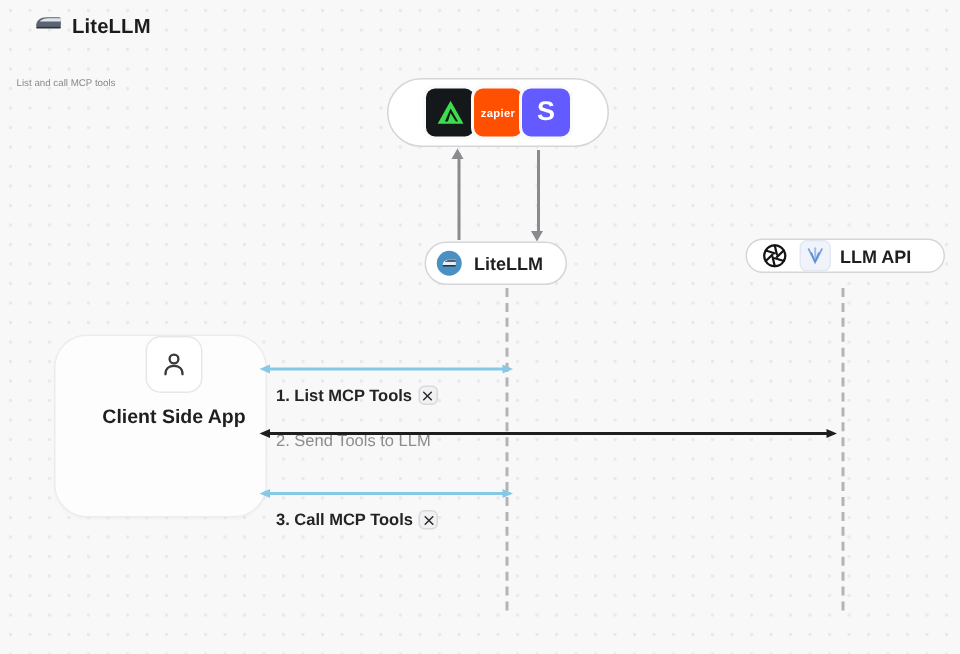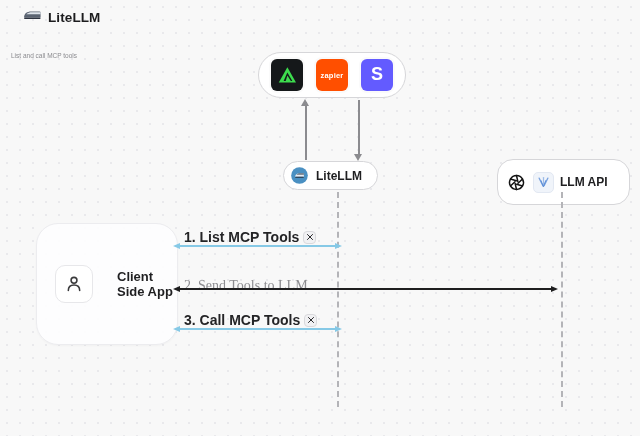--- a/index.html
+++ b/index.html
@@ -15,51 +15,51 @@
     background-position:6px 6px;
   }
   
   .brand{position:absolute;left:22px;top:8px;display:flex;align-items:center;gap:6px;}
   .brand .txt{font-size:13.5px;font-weight:700;color:#1c1c1e;letter-spacing:.1px;}
   .title{position:absolute;left:10px;top:30px;font-size:17px;font-weight:800;color:#0f0f10;letter-spacing:-.2px;}
   .subtitle{position:absolute;left:11px;top:52px;font-size:6.5px;color:#8a8a8e;}
   
   .mcp-label{position:absolute;left:258px;top:37px;width:148px;text-align:center;font-size:11px;font-weight:600;color:#1f1f21;}
   .pill{background:#fff;border:1.5px solid #d6d6d9;border-radius:26px;display:flex;align-items:center;box-sizing:border-box;}
-  .mcp-pill{position:absolute;left:258px;top:52px;width:148px;height:46px;justify-content:center;gap:13px;}
+  .mcp-pill{position:absolute;left:258px;top:52px;width:148px;height:46px;justify-content:center;gap:0;}
   .tool-sq{width:32px;height:32px;border-radius:6px;display:flex;align-items:center;justify-content:center;box-shadow:0 0 0 2px #fafafa;}
   .tool-sq.black{background:#15181a;}
   .tool-sq.orange{background:#ff4f00;}
   .tool-sq.purple{background:#635bff;}
   .zapier-txt{color:#fff;font-size:7.5px;font-weight:800;letter-spacing:.2px;}
   .stripe-txt{color:#fff;font-size:18px;font-weight:800;margin-top:-1px;}
   
   .vline{position:absolute;width:1.5px;background:#8b8b8f;}
   .vhead{position:absolute;width:0;height:0;}
   .vhead.up{border-left:4.5px solid transparent;border-right:4.5px solid transparent;border-bottom:7px solid #8b8b8f;}
   .vhead.down{border-left:4.5px solid transparent;border-right:4.5px solid transparent;border-top:7px solid #8b8b8f;}
   
   .litellm-pill{position:absolute;left:283px;top:161px;width:95px;height:29px;border-radius:15px;padding-left:6px;gap:7px;}
   .node-label{font-size:12px;font-weight:600;color:#1f1f21;}
-  .llmapi-pill{position:absolute;left:497px;top:159px;width:133px;height:46px;border-radius:16px;padding-left:8px;gap:6px;}
+  .llmapi-pill{position:absolute;left:497px;top:159px;width:133px;height:23px;border-radius:16px;padding-left:8px;gap:6px;}
   .mini-ic{width:21px;height:21px;border-radius:5px;display:flex;align-items:center;justify-content:center;}
   .mini-ic.soft{background:#f0f4fa;border:1px solid #e2e8f2;box-sizing:border-box;}
   
   .lifeline{position:absolute;width:0;border-left:2px dashed #b4b4b8;}
   
   .client-box{
     position:absolute;left:36px;top:223px;width:142px;height:122px;
     background:rgba(253,253,254,.92);border:1px solid #ececef;border-radius:22px;
     box-shadow:0 1px 2px rgba(0,0,0,.03);
-    display:flex;align-items:center;justify-content:flex-start;padding-left:18px;box-sizing:border-box;gap:24px;
+    display:flex;align-items:center;justify-content:flex-start;padding-left:18px;box-sizing:border-box;gap:8px;flex-direction:column;
   }
   .person-sq{width:36px;height:36px;background:#fff;border:1px solid #e7e7ea;border-radius:10px;display:flex;align-items:center;justify-content:center;flex:0 0 auto;}
   .client-label{font-size:13px;font-weight:600;color:#1f1f21;}
   
-  .msg-label{position:absolute;font-size:14px;font-weight:600;color:#242426;display:flex;align-items:center;gap:4px;}
+  .msg-label{position:absolute;font-size:11px;font-weight:600;color:#242426;display:flex;align-items:center;gap:4px;margin-top:28px;}
   .msg-label.gray{color:#8d8d91;font-weight:500;}
   .tool-badge{width:13px;height:13px;background:#f1f1f3;border:1px solid #d9d9dc;border-radius:4px;display:inline-flex;align-items:center;justify-content:center;box-sizing:border-box;}
   .h-arrow{position:absolute;height:2px;}
   .h-arrow .ah{position:absolute;width:0;height:0;top:-2.5px;}
   .h-arrow .ah.l{left:-6px;border-top:3.5px solid transparent;border-bottom:3.5px solid transparent;border-right:7px solid var(--c);}
   .h-arrow .ah.r{right:-6px;border-top:3.5px solid transparent;border-bottom:3.5px solid transparent;border-left:7px solid var(--c);}
   .blue{--c:#86c9e6;background:var(--c);}
   .blk{--c:#1e1e1f;background:var(--c);}
 </style>
 </head>
@@ -162,21 +162,21 @@
             <path d="M9.8 2.2 L2.2 9.8"></path>
         </g>
       </svg>
     </span>
   </div>
   <div class="h-arrow blue" style="left:179px;top:245px;width:157px;">
     <span class="ah l"></span>
     <span class="ah r"></span>
   </div>
 
-  <div class="msg-label gray" style="left:184px;top:278px;font-family:Liberation Serif, serif;">
+  <div class="msg-label gray" style="left:184px;top:260px;">
     <span>2. Send Tools to LLM</span>
   </div>
   <div class="h-arrow blk" style="left:179px;top:288px;width:373px;">
     <span class="ah l"></span>
     <span class="ah r"></span>
   </div>
 
   <div class="msg-label" style="left:184px;top:312px;">
     <span>3. Call MCP Tools</span>
     <span class="tool-badge">

